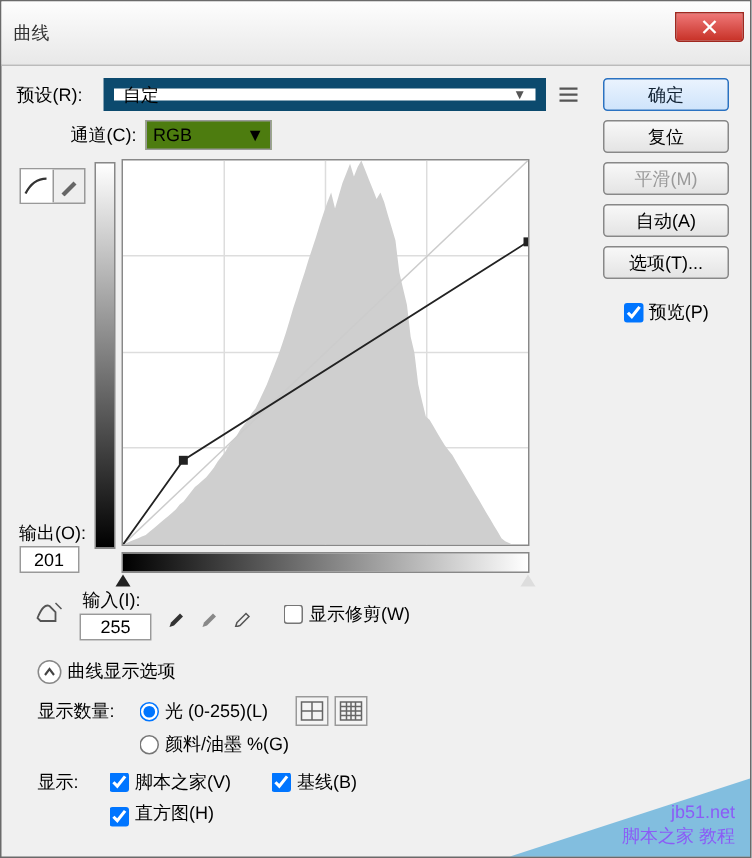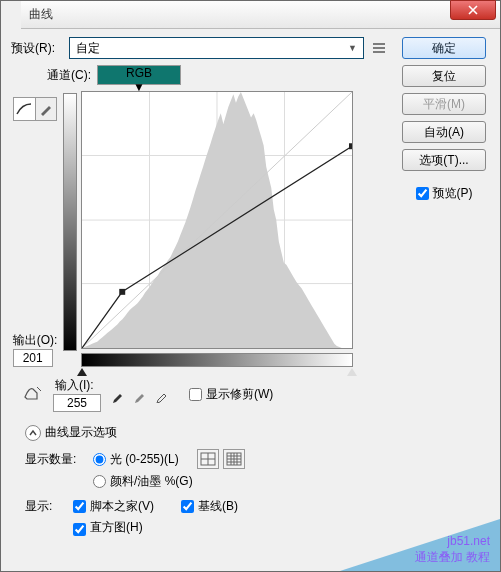--- a/index.html
+++ b/index.html
@@ -1,31 +1,31 @@
 <!DOCTYPE html>
 <html><head>
 <meta charset="utf-8">
 <style>
 * { box-sizing: border-box; font-family: "Microsoft YaHei", SimSun, sans-serif; font-size: 12px; }
 body { margin: 0; background: #c8d8e8; }
 .window { width: 501px; height: 572px; background: #f0f0f0; border: 1px solid #6a6a6a; position: relative; }
-.titlebar { height: 28px; background: linear-gradient(#fdfdfd, #e8e8e8); border-bottom: 1px solid #bbb; display: flex; align-items: center; padding: 0 0 0 8px; margin-left: 20px; }
+.titlebar { height: 43px; background: linear-gradient(#fdfdfd, #e8e8e8); border-bottom: 1px solid #bbb; display: flex; align-items: center; padding: 0 0 0 8px; }
 .titlebar .title { flex: 1; color: #333; }
 .close-btn { width: 46px; height: 20px; background: linear-gradient(#e77, #c83228); border: 1px solid #a02820; border-radius: 0 0 3px 3px; display: flex; align-items: center; justify-content: center; color: #fff; margin-top: -9px; margin-right: 4px; cursor: pointer; }
 .close-btn svg { width: 10px; height: 10px; }
 .body { display: flex; padding: 8px 10px; gap: 10px; }
 .left { flex: 1; }
 .right { width: 92px; display: flex; flex-direction: column; gap: 6px; align-items: center; }
 .row { display: flex; align-items: center; gap: 6px; margin-bottom: 6px; }
 .preset-label { width: 52px; text-align: left; }
-.dropdown { flex: 1; height: 22px; border: 1px solid #0c4a6e; background: #fff; display: flex; align-items: center; padding: 0 6px; justify-content: space-between; }
+.dropdown { flex: 1; height: 22px; border: 7px solid #0c4a6e; background: #fff; display: flex; align-items: center; padding: 0 6px; justify-content: space-between; }
 .dropdown .arrow { font-size: 9px; color: #555; }
 .menu-icon { width: 18px; height: 18px; display: inline-flex; align-items: center; justify-content: center; color: #555; }
 .channel-row { margin-left: 36px; }
-.channel-dd { width: 84px; height: 20px; border: 1px solid #999; background: #0f766e; display: flex; align-items: center; padding: 0 4px; justify-content: space-between; flex-direction: column; }
+.channel-dd { width: 84px; height: 20px; border: 1px solid #999; background: #4d7c0f; display: flex; align-items: center; padding: 0 4px; justify-content: space-between; }
 .side-btn { width: 84px; height: 22px; border: 1px solid #888; border-radius: 3px; background: linear-gradient(#f8f8f8,#e4e4e4); text-align: center; line-height: 20px; cursor: pointer; }
 .side-btn.primary { border: 1px solid #2a72c2; background: linear-gradient(#eaf3fe,#cfe4fb); color: #123; }
 .side-btn.disabled { color: #9a9a9a; }
 .preview-row { display: flex; align-items: center; gap: 4px; margin-top: 8px; }
 .curve-area { display: flex; gap: 4px; }
 .tool-col { width: 48px; display: flex; flex-direction: column; align-items: center; gap: 6px; padding-top: 6px; }
 .mode-box { width: 44px; height: 24px; border: 1px solid #999; background: #eee; display: flex; }
 .mode-box .m { flex: 1; display: flex; align-items: center; justify-content: center; border-right: 1px solid #999; }
 .mode-box .m:last-child { border-right: none; }
 .mode-box .sel { background: #fff; }
@@ -239,15 +239,15 @@
       <div class="side-btn">选项(T)...</div>
       <label class="preview-row">
         <input type="checkbox" checked="" style="">
         <span>预览(P)</span>
       </label>
     </div>
   </div>
 
   <div class="watermark">
     <div class="tri1"></div>
-    <div class="txt"><span>jb51.net</span><br><span>通道叠加 教程</span></div>
+    <div class="txt"><span>jb51.net</span><br><span>脚本之家 教程</span></div>
   </div>
 </div>
 
 </body></html>

